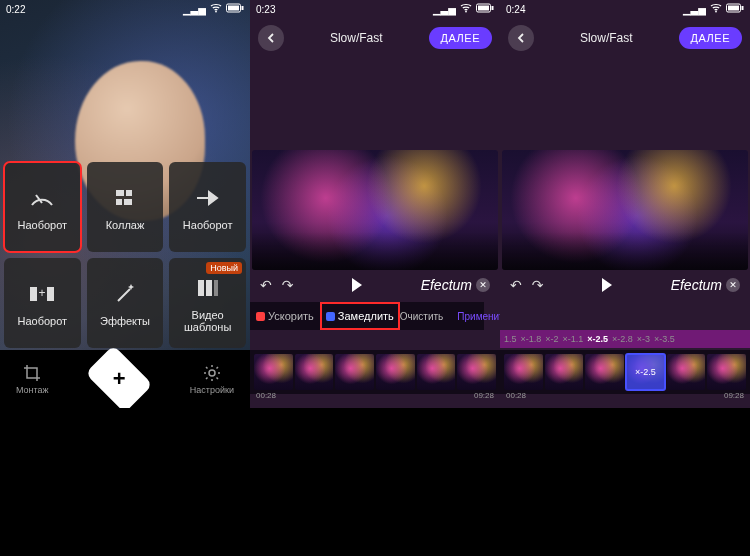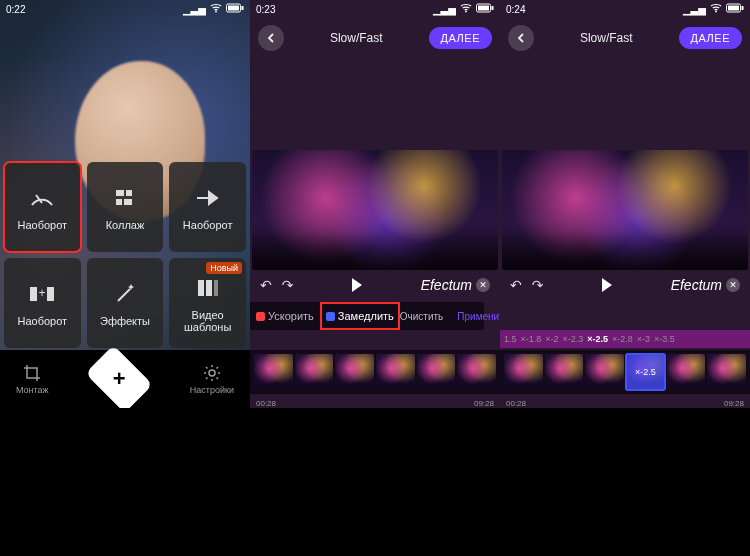--- a/index.html
+++ b/index.html
@@ -60,21 +60,21 @@
   .mul.active { color:#fff; font-weight:600; }
 
   .timeline { position: absolute; left: 0; right: 0; bottom: 14px; height: 44px; background: #120a18; display: flex; align-items: center; padding: 0 4px; gap: 2px; }
   .thumb { height: 36px; flex: 1; border-radius: 2px; background:
       radial-gradient(circle at 40% 40%, rgba(255,80,180,.8), transparent 50%),
       radial-gradient(circle at 70% 30%, rgba(255,200,60,.7), transparent 50%),
       linear-gradient(180deg,#241038,#120820);
   }
   .thumb.sel { outline:2px solid #4a52ff; outline-offset:-1px; position:relative; }
   .thumb.sel::after{content:attr(data-lab);position:absolute;inset:0;background:rgba(70,80,255,.75);display:flex;align-items:center;justify-content:center;color:#fff;font-size:9px;}
-  .time-lbls { position:absolute; left:6px; right:6px; bottom:0; display:flex; justify-content:space-between; font-size:8px; color:#999; }
+  .time-lbls { position:absolute; left:6px; right:6px; bottom:8px; display:flex; justify-content:space-between; font-size:8px; color:#999; }
 </style>
 </head>
 <body>
 
 <div class="panel panel-a">
   <div class="photo-bg"></div>
   <div class="status-bar">
     <span>0:22</span>
     <span class="status-right">
       <span>▁▃▅</span>
@@ -274,21 +274,21 @@
     <div class="play-tri"></div>
     <div class="brand">
         <span>Efectum</span>
         <span class="x">✕</span>
       </div>
   </div>
   <div class="multipliers">
     <span class="mul">1.5</span>
     <span class="mul">×-1.8</span>
     <span class="mul">×-2</span>
-    <span class="mul">×-2.3</span>
+    <span class="mul">×-1.1</span>
     <span class="mul active">×-2.5</span>
     <span class="mul">×-2.8</span>
     <span class="mul">×-3</span>
     <span class="mul">×-3.5</span>
   </div>
   <div class="timeline">
     <div class="thumb"></div>
     <div class="thumb"></div>
     <div class="thumb"></div>
     <div class="thumb sel" data-lab="×-2.5"></div>

